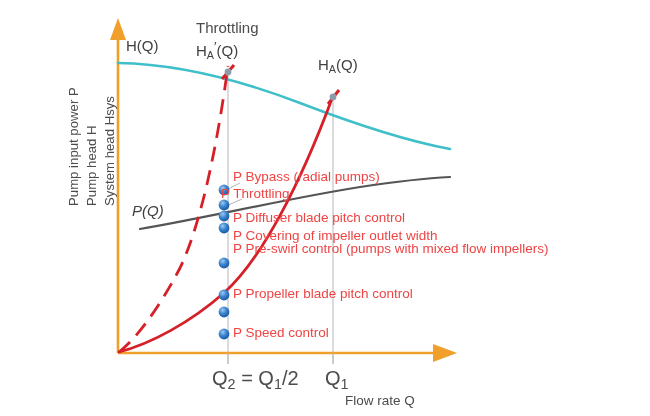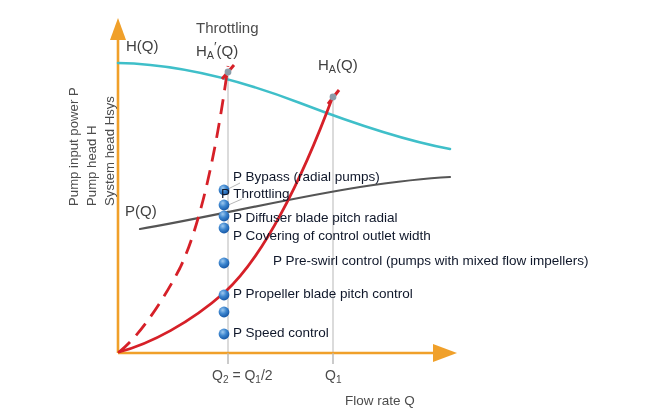--- a/index.html
+++ b/index.html
@@ -26,32 +26,32 @@
   }
   .txt {
     position: absolute;
     color: #5a5a5a;
     font-family: "Liberation Sans", sans-serif;
     white-space: nowrap;
     line-height: 1.05;
   }
   .legend-label {
     font-size: 13.5px;
-    color: #0f172a;
+    color: #ef4444;
   }
   .curve-label {
     font-size: 15px;
     color: #404040;
   }
   .title-label {
     font-size: 15px;
     color: #4c4c4c;
   }
   .tick-label {
-    font-size: 14px;
+    font-size: 20px;
     color: #4c4c4c;
   }
   .axis-title {
     font-size: 13.5px;
     color: #4c4c4c;
   }
   .ylabel-wrap {
     position: absolute;
     left: 52px;
     top: 38px;
@@ -144,27 +144,27 @@
   </div>
 
   <div class="txt title-label" style="left:196px; top:20px;">Throttling</div>
 
   <div class="txt curve-label" style="left:126px; top:38px;">H(Q)</div>
 
   <div class="txt curve-label" style="left:196px; top:40px;"><span>H</span><span class="sub">A</span><span class="prime">′</span><span>(Q)</span></div>
 
   <div class="txt curve-label" style="left:318px; top:57px;"><span>H</span><span class="sub">A</span><span>(Q)</span></div>
 
-  <div class="txt curve-label" style="left:125px; top:203px;">P(Q)</div>
+  <div class="txt curve-label" style="left:132px; top:203px;font-style:italic;">P(Q)</div>
 
   <div class="txt legend-label" style="left:233px; top:170px;">P Bypass (radial pumps)</div>
   <div class="txt legend-label" style="left:221px; top:187px;text-align:center;">P Throttling</div>
-  <div class="txt legend-label" style="left:233px; top:211px;">P Diffuser blade pitch radial</div>
-  <div class="txt legend-label" style="left:233px; top:229px;">P Covering of control outlet width</div>
-  <div class="txt legend-label" style="left:233px; top:254px;margin-left:40px;">P Pre-swirl control (pumps with mixed flow impellers)</div>
+  <div class="txt legend-label" style="left:233px; top:211px;">P Diffuser blade pitch control</div>
+  <div class="txt legend-label" style="left:233px; top:229px;">P Covering of impeller outlet width</div>
+  <div class="txt legend-label" style="left:233px; top:242px;">P Pre-swirl control (pumps with mixed flow impellers)</div>
   <div class="txt legend-label" style="left:233px; top:287px;">P Propeller blade pitch control</div>
   <div class="txt legend-label" style="left:233px; top:326px;">P Speed control</div>
 
   <div class="txt tick-label" style="left:212px; top:368px;"><span>Q</span><span class="sub">2</span><span> = Q</span><span class="sub">1</span><span>/2</span></div>
 
   <div class="txt tick-label" style="left:325px; top:368px;"><span>Q</span><span class="sub">1</span></div>
 
   <div class="txt axis-title" style="left:345px; top:394px;">Flow rate Q</div>
 
 </div>

